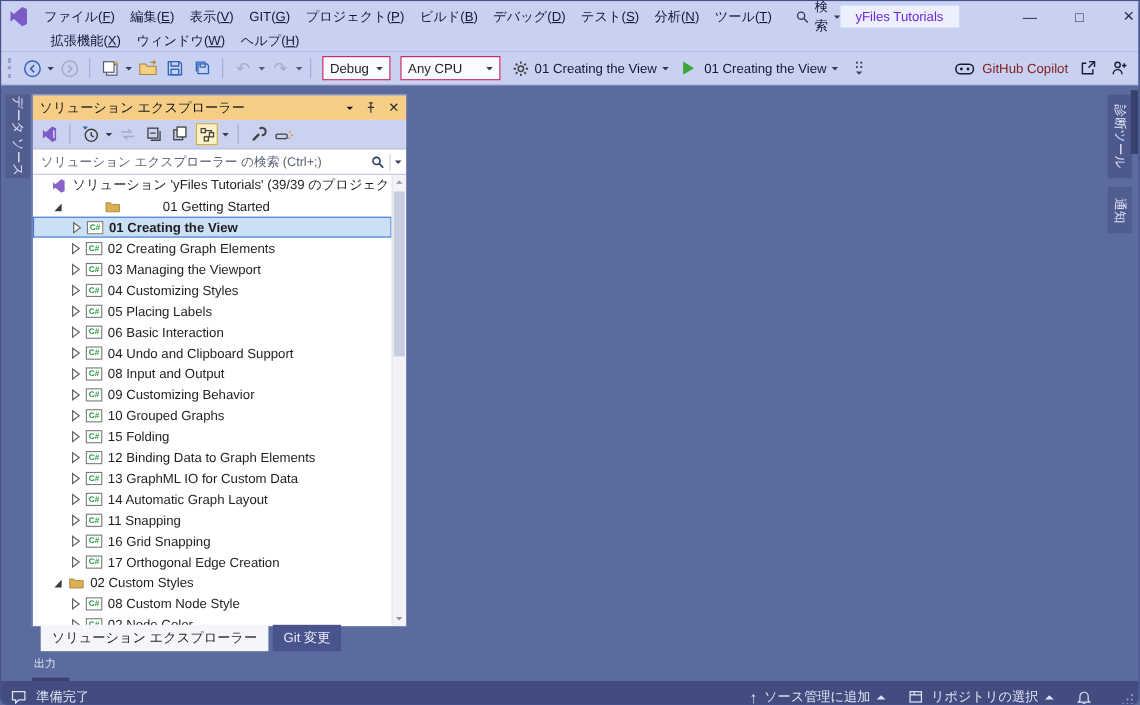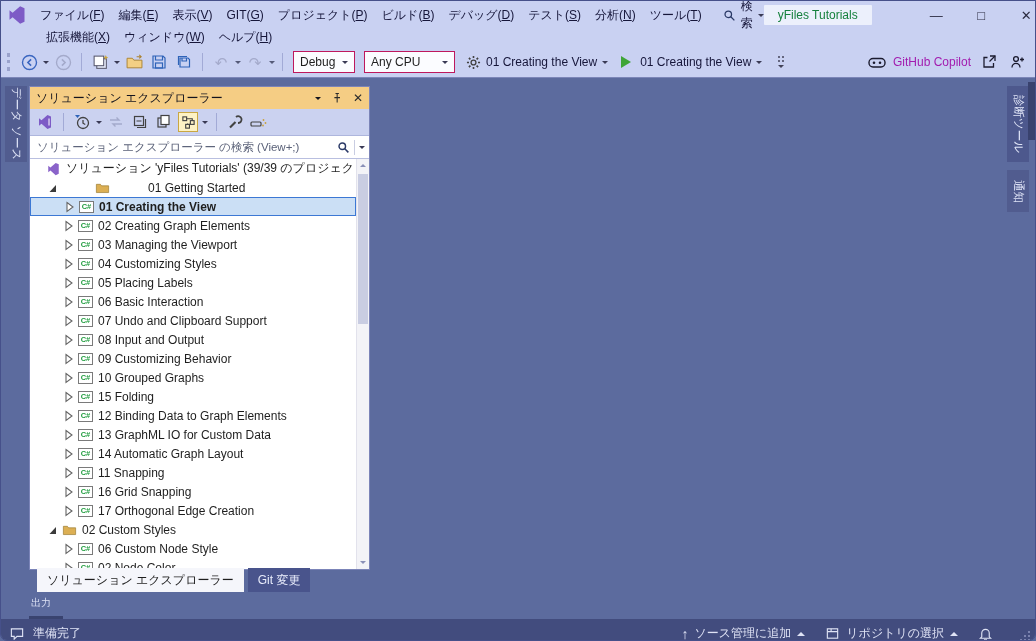--- a/index.html
+++ b/index.html
@@ -13,38 +13,38 @@
   }
   
   .titlebar { background:var(--titlebar_bg,#c9d1f2); }
   .tb-row1 { display:flex; align-items:center; height:26px; padding:2px 0 0 6px; }
   .vs-logo { width:26px; height:20px; display:flex; align-items:center; justify-content:center; margin-right:6px; }
   .menus { display:flex; align-items:center; }
   .menu-item { padding:2px 7px; color:#16163a; white-space:nowrap; cursor:default; }
   .menu-item u { text-decoration:underline; }
   .tb-row2 { display:flex; align-items:center; height:20px; padding-left:38px; }
   .search-group { display:flex; align-items:center; gap:5px; margin-left:14px; color:#16163a; }
-  .title-pill { background:#ecf0fc; padding:3px 14px; border-radius:1px; color:#15803d; margin-right:42px; white-space:nowrap; }
+  .title-pill { background:#ecf0fc; padding:3px 14px; border-radius:1px; color:#6d28d9; margin-right:42px; white-space:nowrap; }
   .win-buttons { display:flex; margin-left:0; }
   .win-btn { width:45px; height:24px; display:flex; align-items:center; justify-content:center; color:#2b2b40; font-size:13px; }
   .spacer { flex:1; }
   .caret { width:0; height:0; border:3.5px solid transparent; border-top-color:#3a3a55; margin-top:4px; display:inline-block; }
   .caret.lite { border-top-color:#555a78; }
   
   .toolbar { background:var(--titlebar_bg,#c9d1f2); height:31px; display:flex; align-items:center; padding:0 6px; border-bottom:1px solid #7c86b8; gap:3px; }
   .grip { width:4px; height:18px; border-left:3px dotted #9aa2cc; margin-right:4px; }
   .tbtn { height:22px; min-width:22px; display:flex; align-items:center; justify-content:center; padding:0 1px; }
   .tsep { width:1px; height:18px; background:#a2aad6; margin:0 4px; }
   .glyph { font-size:15px; line-height:1; }
   .disabled { color:#a4aacb; }
   .combo { background:#fbfcff; border:1px solid #be185d; height:22px; display:flex; align-items:center; padding:0 6px; gap:6px; margin:0 3px; }
   .combo .caret { margin-left:auto; }
   .run-group { display:flex; align-items:center; gap:5px; padding:0 5px; color:#16163a; white-space:nowrap; }
   .play-tri { width:0; height:0; border:6px solid transparent; border-left:10px solid var(--accent_green,#3fa537); margin-right:-2px; }
-  .copilot-group { display:flex; align-items:center; gap:7px; margin-left:auto; color:#a21caf; }
+  .copilot-group { display:flex; align-items:center; gap:7px; margin-left:auto; color:#7f1d1d; }
   
   .main { position:relative; height:541px; background:var(--main_bg,#5c6b9e); overflow:hidden; }
   .vtab { position:absolute; writing-mode:vertical-rl; text-orientation:sideways;
           display:flex; align-items:center; justify-content:center;
           color:#dfe4f7; font-size:11.5px; background:var(--side_tab_bg,#515c8f); white-space:nowrap; }
   .vtab.plain { background:#4d588d; }
   .edge-scroll { position:absolute; right:0; top:4px; width:7px; height:58px; background:#39426e; }
   
   .panel { position:absolute; left:28px; top:8px; width:341px; height:484px; background:#fff; border:1px solid #7b84b8; display:flex; flex-direction:column; }
   .panel-title { background:var(--explorer_title_bg,#f5cd84); height:22px; display:flex; align-items:center; padding:0 6px; color:#14141e; }
@@ -324,21 +324,21 @@
       <span class="pt-btn">
         <svg width="18" height="14" viewBox="0 0 18 14">
             <rect x="1" y="7" width="10" height="4" rx="1" fill="none" stroke="#424242" stroke-width="1.2"></rect>
             <circle cx="13.5" cy="5" r="0.9" fill="#c9a23c"></circle>
             <circle cx="15.5" cy="8" r="0.9" fill="#c9a23c"></circle>
             <circle cx="13" cy="10.5" r="0.9" fill="#c9a23c"></circle>
           </svg>
       </span>
     </div>
     <div class="searchbox">
-      <span class="ph">ソリューション エクスプローラー の検索 (View+;)</span>
+      <span class="ph">ソリューション エクスプローラー の検索 (Ctrl+;)</span>
       <span>
         <svg width="13" height="13" viewBox="0 0 16 16" fill="none" stroke="#2b3a67" stroke-width="1.8">
             <circle cx="6.5" cy="6.5" r="4"></circle>
             <path d="M9.6 9.6L14 14"></path>
           </svg>
       </span>
       <span class="sdiv"></span>
       <span class="caret"></span>
     </div>
     <div class="tree">
@@ -398,21 +398,21 @@
               <path d="M2 1.5 8 6 2 10.5 Z" fill="#fff" stroke="#646464" stroke-width="1.1"></path>
             </svg>
             <span class="csicon">C#</span>
             <span class="tlabel">06 Basic Interaction</span>
           </div>
           <div class="trow" style="padding-left: 34px;">
             <svg class="exp" viewBox="0 0 10 12">
               <path d="M2 1.5 8 6 2 10.5 Z" fill="#fff" stroke="#646464" stroke-width="1.1"></path>
             </svg>
             <span class="csicon">C#</span>
-            <span class="tlabel">07 Undo and Clipboard Support</span>
+            <span class="tlabel">04 Undo and Clipboard Support</span>
           </div>
           <div class="trow" style="padding-left: 34px;">
             <svg class="exp" viewBox="0 0 10 12">
               <path d="M2 1.5 8 6 2 10.5 Z" fill="#fff" stroke="#646464" stroke-width="1.1"></path>
             </svg>
             <span class="csicon">C#</span>
             <span class="tlabel">08 Input and Output</span>
           </div>
           <div class="trow" style="padding-left: 34px;">
             <svg class="exp" viewBox="0 0 10 12">
@@ -484,21 +484,21 @@
             <svg class="ticon" viewBox="0 0 16 16">
               <path d="M1 3.8h4.6L7 5.5h8v7.7H1z" fill="#dcaf53" stroke="#9c7c33" stroke-width="0.8"></path>
             </svg>
             <span class="tlabel">02 Custom Styles</span>
           </div>
           <div class="trow" style="padding-left: 34px;">
             <svg class="exp" viewBox="0 0 10 12">
               <path d="M2 1.5 8 6 2 10.5 Z" fill="#fff" stroke="#646464" stroke-width="1.1"></path>
             </svg>
             <span class="csicon">C#</span>
-            <span class="tlabel">06 Custom Node Style</span>
+            <span class="tlabel">08 Custom Node Style</span>
           </div>
           <div class="trow" style="padding-left: 34px;">
             <svg class="exp" viewBox="0 0 10 12">
               <path d="M2 1.5 8 6 2 10.5 Z" fill="#fff" stroke="#646464" stroke-width="1.1"></path>
             </svg>
             <span class="csicon">C#</span>
             <span class="tlabel">02 Node Color</span>
           </div>
         </div>
       <div class="tscroll">

